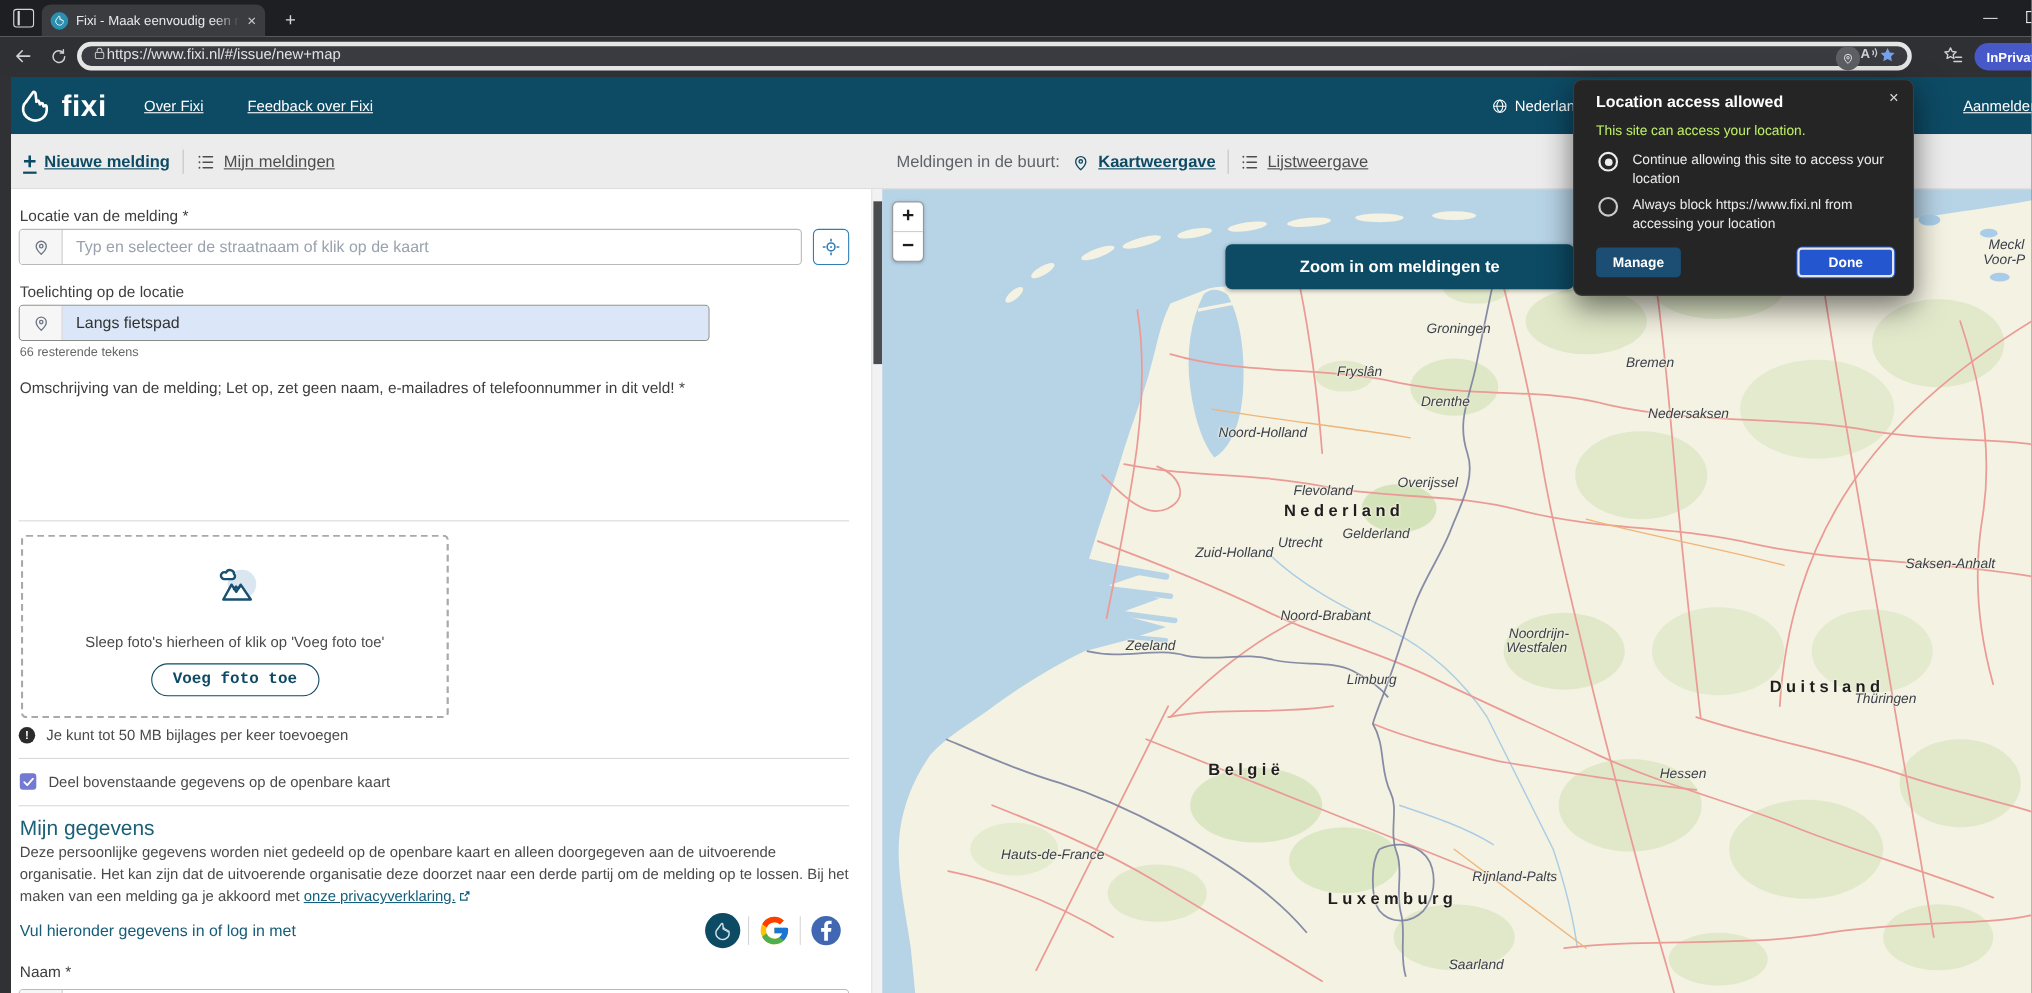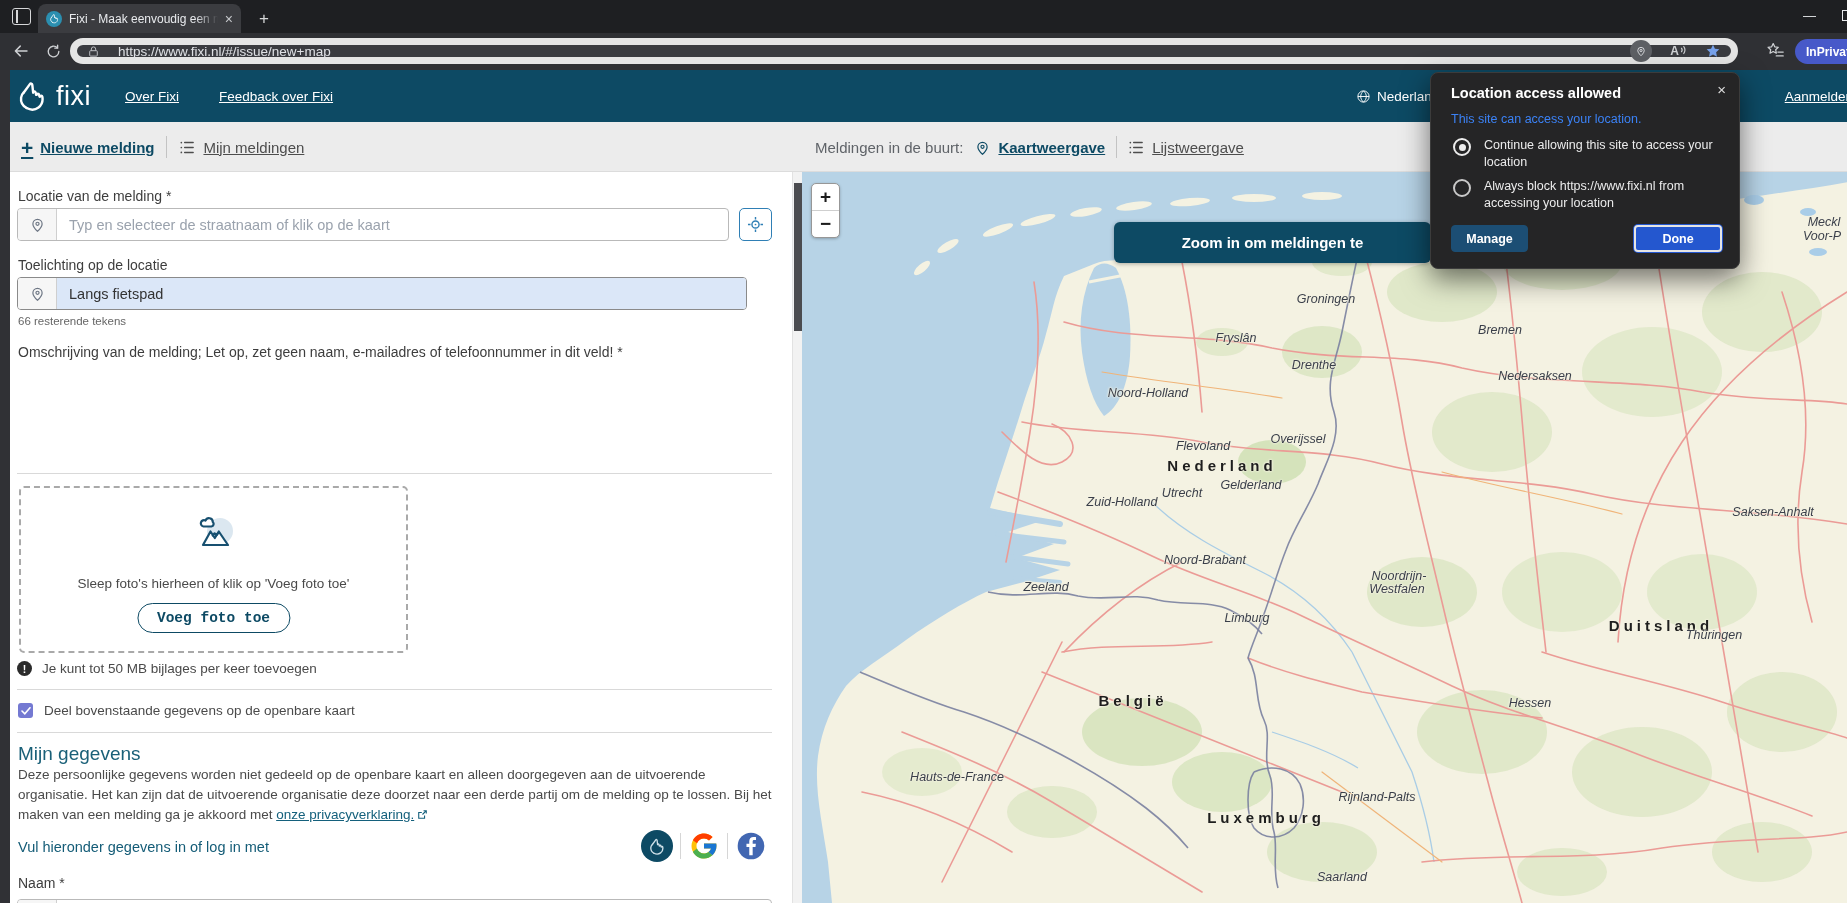--- a/index.html
+++ b/index.html
@@ -15,32 +15,32 @@
   .tab .title{white-space:nowrap;overflow:hidden;flex:1;
     -webkit-mask-image:linear-gradient(90deg,#000 85%,transparent);mask-image:linear-gradient(90deg,#000 85%,transparent);}
   .favicon{width:16px;height:16px;border-radius:50%;background:#2b8fb0;color:#fff;display:flex;align-items:center;justify-content:center;flex:0 0 16px;}
   .tab-close{color:#c7c9cc;font-size:14px;line-height:1;cursor:default;}
   .newtab{position:absolute;left:252px;top:7px;width:24px;height:24px;color:#d6d7d9;font-size:17px;
     display:flex;align-items:center;justify-content:center;}
   .win-min{position:absolute;right:32px;top:12px;width:12px;color:#e8eaed;font-size:13px;line-height:8px;}
   .win-sliver{position:absolute;right:0;top:10px;width:4px;height:9px;border:1.4px solid #e8eaed;border-right:none;}
   .toolbar{position:absolute;left:0;top:33px;width:100%;height:37px;background:#2f3034;}
   .nav-ic{position:absolute;top:7px;width:22px;height:22px;color:#cfd1d4;display:flex;align-items:center;justify-content:center;}
-  .omnibox{position:absolute;left:70px;top:5px;width:1668px;height:26px;background:#3a3b40;border:7px solid #e5e5e5;
-    border-radius:14px;display:flex;align-items:center;padding:0 10px;box-sizing:border-box;color:#dfe1e5;font-size:13.5px;gap:18px;}
+  .omnibox{position:absolute;left:70px;top:5px;width:1668px;height:26px;background:#3a3b40;border:4px solid #e5e5e5;
+    border-radius:14px;display:flex;padding:0 10px;box-sizing:border-box;color:#dfe1e5;font-size:13.5px;gap:0;}
   .omnibox .url{flex:1;white-space:nowrap;overflow:hidden;}
   .loc-chip{width:22px;height:22px;border-radius:50%;background:#5d5f64;display:flex;align-items:center;justify-content:center;color:#e8eaed;}
   .ra{display:flex;align-items:flex-start;color:#cfd1d4;font-size:12px;font-weight:bold;gap:1px;}
   .collections{position:absolute;right:62px;top:9px;color:#cfd1d4;}
   .inprivate{position:absolute;left:1795px;top:6px;width:70px;height:25px;border-radius:13px;background:#4759c9;
     color:#fff;font-size:12px;font-weight:bold;display:flex;align-items:center;padding-left:11px;box-sizing:border-box;}
   
   .site-header{position:absolute;left:0;top:70px;width:100%;height:52px;background:#0d4a64;display:flex;align-items:center;color:#fff;}
   .logo{display:flex;align-items:center;gap:6px;margin-left:16px;}
-  .logo .word{font-size:27px;font-weight:normal;letter-spacing:.5px;}
+  .logo .word{font-size:27px;font-weight:bold;letter-spacing:.5px;}
   .hnav{margin-left:34px;display:flex;gap:40px;}
   .hnav a{color:#fff;font-size:13.5px;text-decoration:underline;}
   .lang{position:absolute;left:1356px;display:flex;align-items:center;gap:6px;font-size:13.5px;white-space:nowrap;}
   .signin{position:absolute;right:-6px;font-size:13.5px;text-decoration:underline;color:#fff;white-space:nowrap;}
   
   .subbar{position:absolute;left:10px;top:122px;width:1837px;height:50px;background:#ececec;border-bottom:1px solid #dcdcdc;box-sizing:border-box;}
   .sb-left{position:absolute;left:11px;top:0;height:50px;display:flex;align-items:center;gap:12px;}
   .sb-right{position:absolute;left:805px;top:0;height:50px;display:flex;align-items:center;gap:11px;}
   .sb-sep{width:1px;height:22px;background:#c3c3c3;}
   .link-teal{color:#0d4a64;font-weight:bold;font-size:15px;text-decoration:underline;display:flex;align-items:center;gap:7px;}
@@ -96,21 +96,21 @@
     box-shadow:0 1px 3px rgba(0,0,0,.25);}
   .zoomctl .zb{height:26px;display:flex;align-items:center;justify-content:center;font-size:19px;color:#1c1c1c;font-weight:bold;}
   .zoomctl .zb:first-child{border-bottom:1px solid #cfcfcf;}
   .map-banner{position:absolute;left:312px;top:50px;width:317px;height:41px;background:#0d4a64;border-radius:6px;
     color:#fff;font-weight:bold;font-size:15px;display:flex;align-items:center;justify-content:center;box-shadow:0 1px 4px rgba(0,0,0,.3);}
   
   .dialog{position:absolute;left:1430px;top:72px;width:310px;height:197px;background:#252526;border:1px solid #3c3c3c;
     border-radius:8px;box-shadow:0 10px 28px rgba(0,0,0,.55);color:#ececec;box-sizing:border-box;z-index:40;}
   .dialog .dclose{position:absolute;right:13px;top:8px;font-size:15px;color:#dcdcdc;}
   .dialog .dtitle{position:absolute;left:20px;top:12px;font-size:14.5px;font-weight:bold;color:#fff;}
-  .dialog .dbody{position:absolute;left:20px;top:39px;font-size:12.5px;color:#3b82f6;}
+  .dialog .dbody{position:absolute;left:20px;top:39px;font-size:12.5px;color:#bef264;}
   .radio-row{position:absolute;left:22px;display:flex;gap:13px;}
   .radio{width:14px;height:14px;border-radius:50%;border:2px solid #ededed;flex:0 0 14px;display:flex;align-items:center;justify-content:center;margin-top:1px;}
   .radio .dot{width:7px;height:7px;border-radius:50%;background:#ededed;}
   .radio-row .rlabel{font-size:12.5px;line-height:17px;width:246px;color:#ececec;}
   .dbtn{position:absolute;top:152px;height:27px;border-radius:4px;font-size:12.5px;font-weight:bold;font-family:inherit;
     display:flex;align-items:center;justify-content:center;box-sizing:border-box;}
   .dbtn.manage{left:20px;width:77px;background:#1c4e74;color:#fff;border:1px solid #1c4e74;}
   .dbtn.done{right:17px;width:88px;background:#2457cf;color:#ffffff;border:2px solid #e5e5e5;box-shadow:0 0 0 1px #2457cf;}
 </style>
 </head>
@@ -287,21 +287,21 @@
         </span>
       <input type="text" placeholder="Typ en selecteer de straatnaam of klik op de kaart" style="">
     </div>
     <span class="locate-btn" style="top:36px">
       <svg width="19" height="19" viewBox="0 0 24 24">
           <use href="#locate"></use>
         </svg>
     </span>
 
     <span class="flabel" style="top:85px">Toelichting op de locatie</span>
-    <div class="input-wrap iw-focus" style="top:105px;width:730px">
+    <div class="input-wrap iw-focus" style="top:105px;width:628px">
       <span class="icbox">
           <svg width="17" height="17" viewBox="0 0 24 24">
             <use href="#pin"></use>
           </svg>
         </span>
       <input type="text" value="Langs fietspad" style="">
     </div>
     <span class="counter" style="top:143px">66 resterende tekens</span>
 
     <span class="flabel" style="top:172px">Omschrijving van de melding; Let op, zet geen naam, e-mailadres of telefoonnummer in dit veld! *</span>

